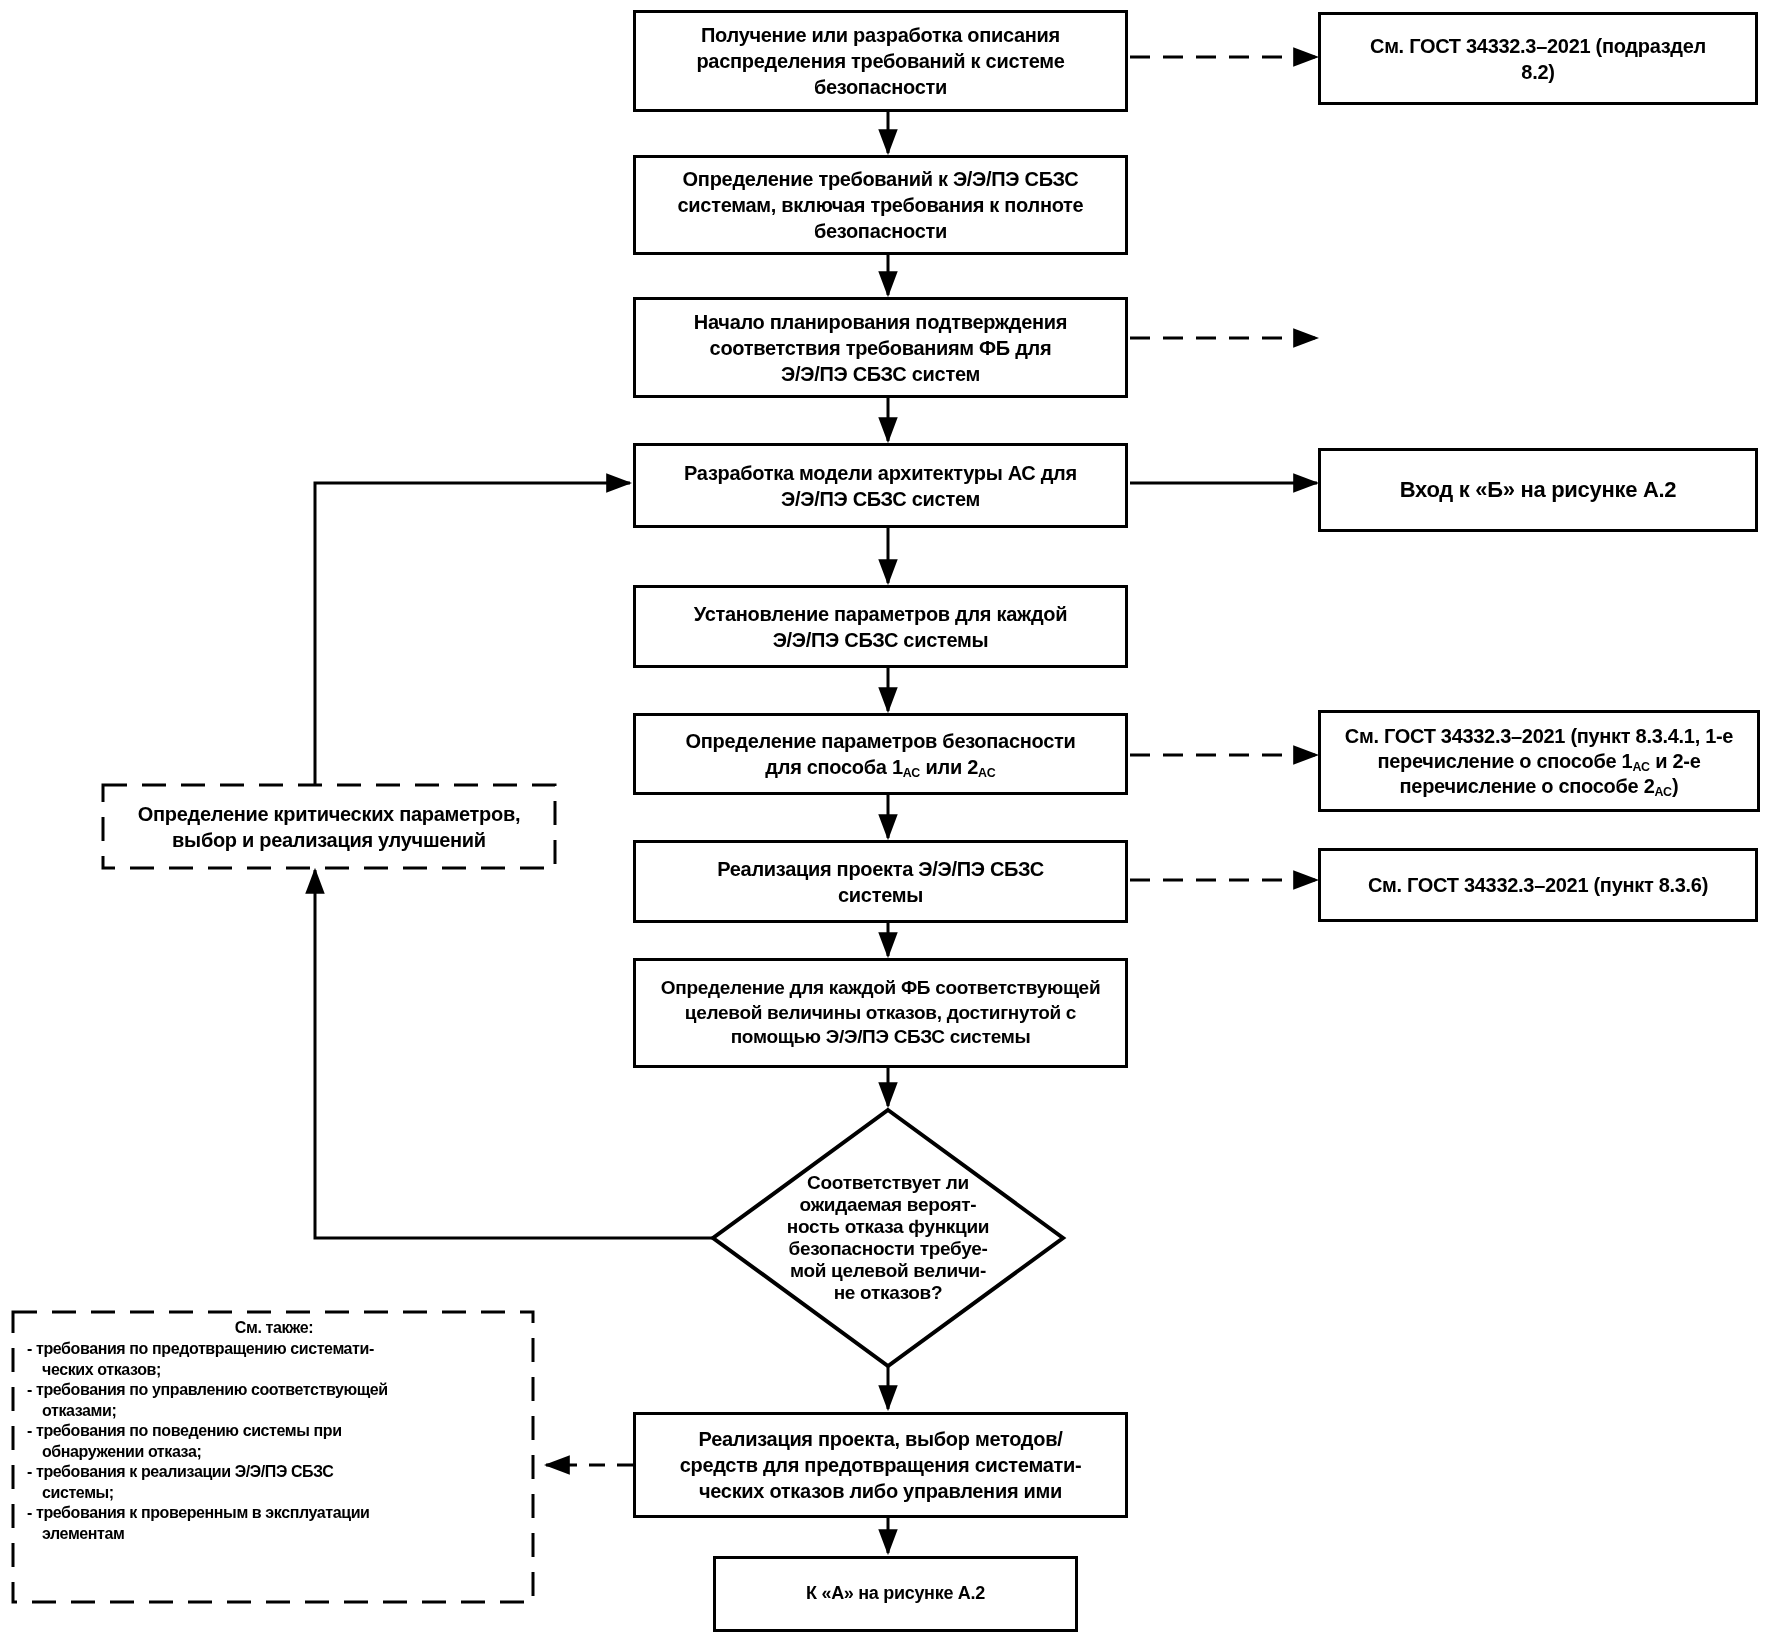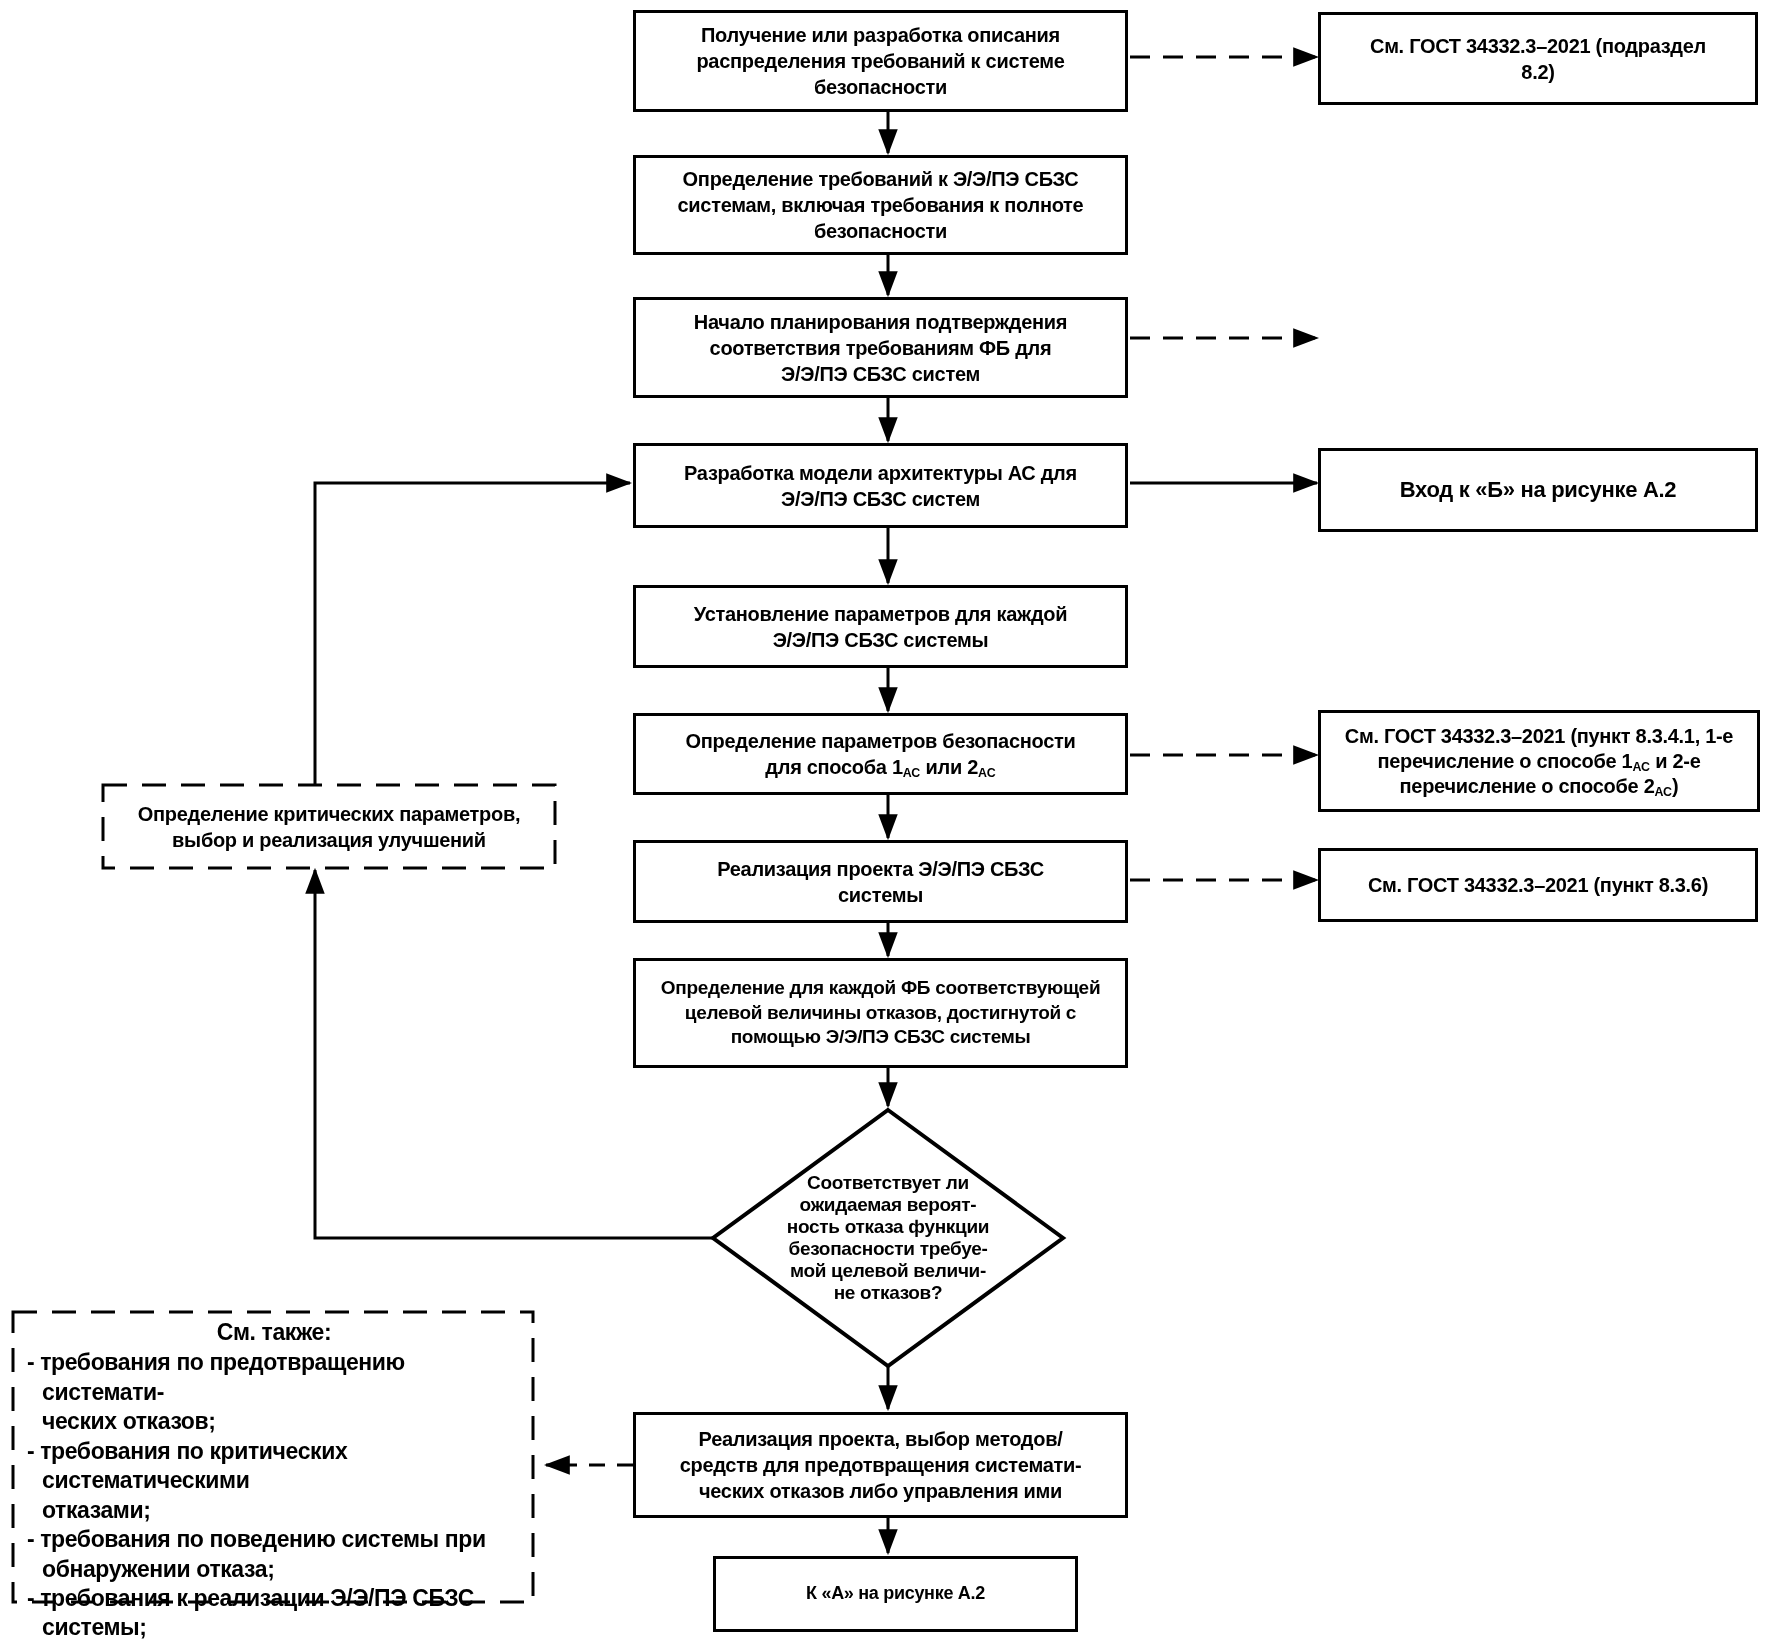--- a/index.html
+++ b/index.html
@@ -48,21 +48,21 @@
     white-space: pre-line;
     font-size: 19px;
     line-height: 1.16;
     letter-spacing: -0.3px;
   }
   .see-also {
     position: absolute;
     box-sizing: border-box;
     z-index: 2;
     font-weight: bold;
-    font-size: 23px;
+    font-size: 16px;
     line-height: 1.28;
     letter-spacing: -0.4px;
     padding: 6px 12px 4px 14px;
     color: #000000;
   }
   .see-also .sa-title { text-align: center; margin-bottom: 1px; }
   .see-also ul { list-style: none; margin: 0; padding: 0; }
   .see-also li {
     white-space: pre-line;
     padding-left: 15px;
@@ -160,21 +160,21 @@
   <div class="node" style="left:713px; top:1556px; width:365px; height:76px; font-size:18px;">К «А» на рисунке А.2</div>
 
   <div class="node borderless" style="left:103px; top:785px; width:452px; height:83px;">Определение критических параметров,
 выбор и реализация улучшений</div>
 
   <div class="see-also" style="left:13px; top:1312px; width:520px; height:290px;">
     <div class="sa-title">См. также:</div>
     <ul>
       <li>- требования по предотвращению системати-
 ческих  отказов;</li>
-      <li>- требования по критических систематическими
+      <li>- требования по управлению соответствующей
 отказами;</li>
       <li>- требования по поведению системы при
 обнаружении отказа;</li>
       <li>- требования к реализации Э/Э/ПЭ СБЗС
 системы;</li>
       <li>- требования к проверенным в эксплуатации
 элементам</li>
     </ul>
   </div>
 

